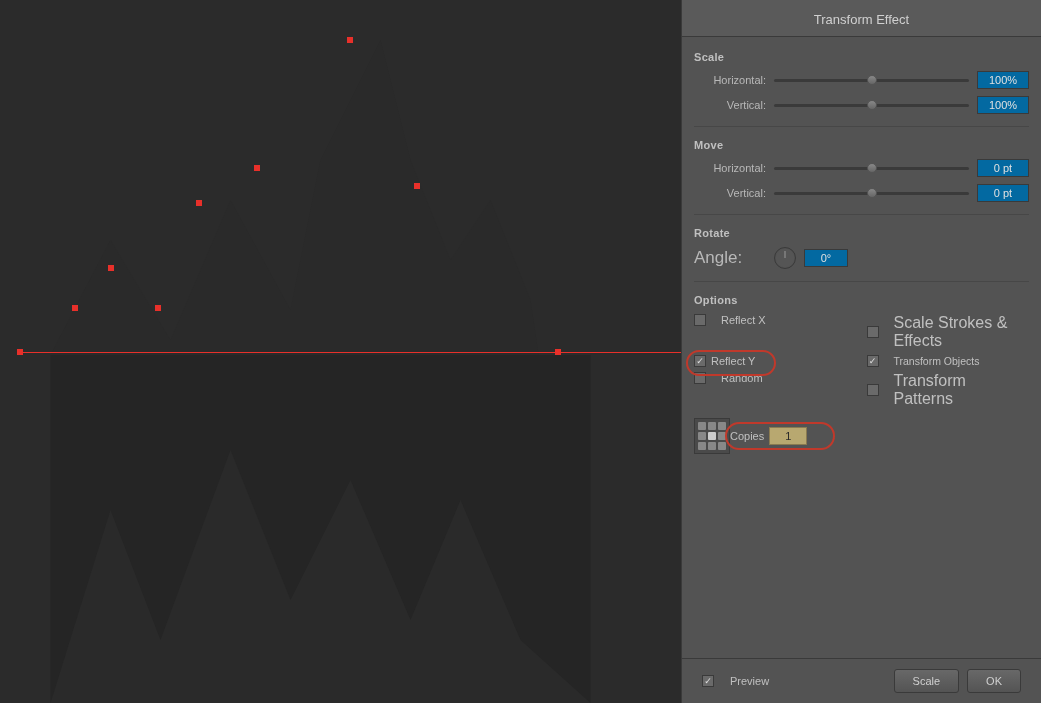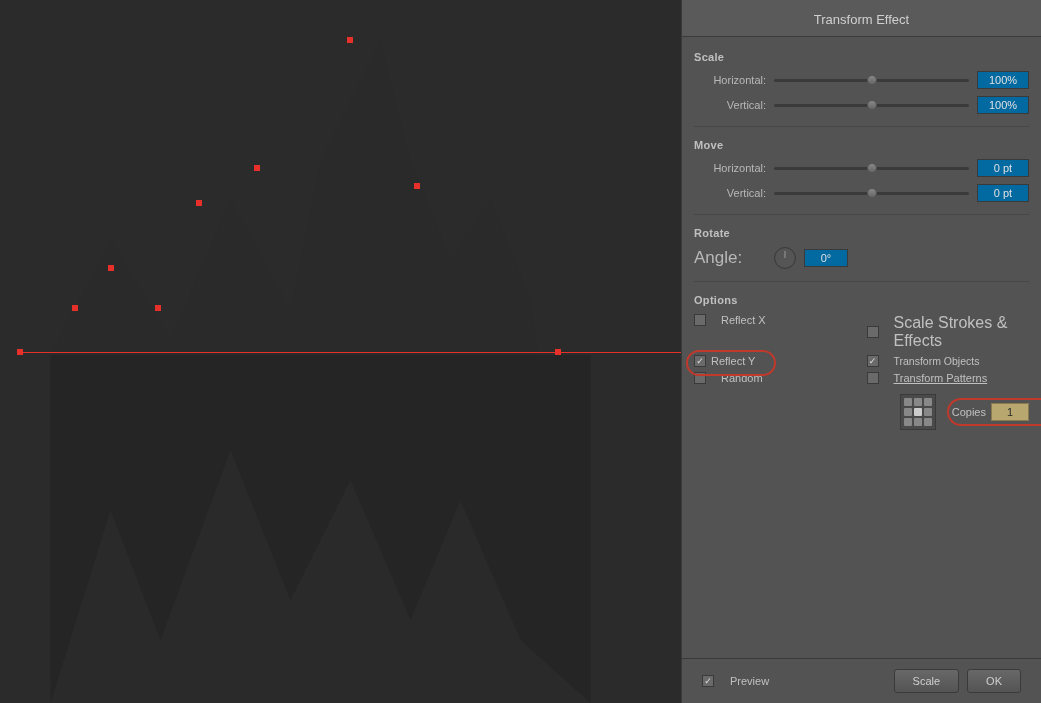--- a/index.html
+++ b/index.html
@@ -468,27 +468,27 @@
       <div>
         <div class="checkbox-row">
           <div class="cb"></div>
           <span class="checkbox-label">Random</span>
         </div>
       </div>
 
       <div>
         <div class="checkbox-row">
           <div class="cb"></div>
-          <span class="checkbox-label" style="font-size:11px;text-decoration:underline;">Transform Patterns</span>
-        </div>
-      </div>
-
-    </div>
-
-    <div style="display:flex; align-items:center; gap:16px; margin-top:4px;justify-content:flex-end;">
+          <span class="checkbox-label" style="font-size:16px;">Transform Patterns</span>
+        </div>
+      </div>
+
+    </div>
+
+    <div style="display:flex; align-items:center; gap:0; margin-top:4px;">
 
       <div class="ref-grid">
         <div class="ref-dot"></div>
         <div class="ref-dot"></div>
         <div class="ref-dot"></div>
         <div class="ref-dot"></div>
         <div class="ref-dot active"></div>
         <div class="ref-dot"></div>
         <div class="ref-dot"></div>
         <div class="ref-dot"></div>

